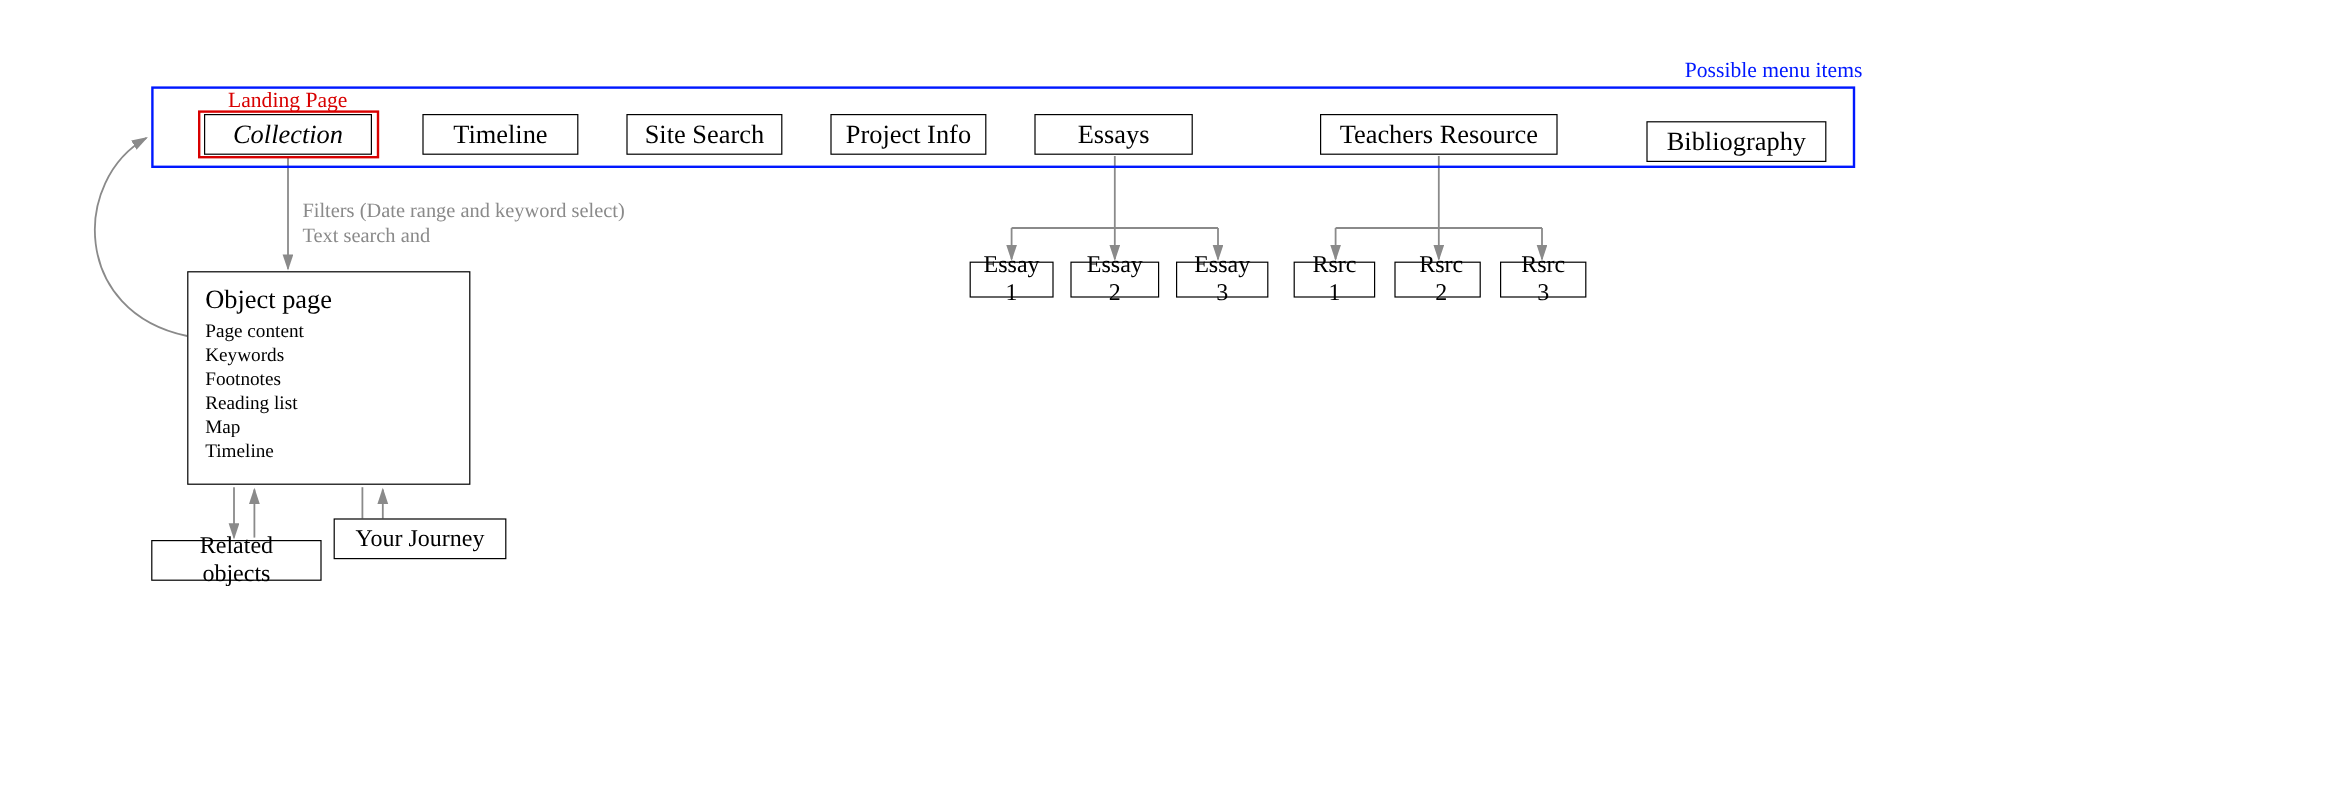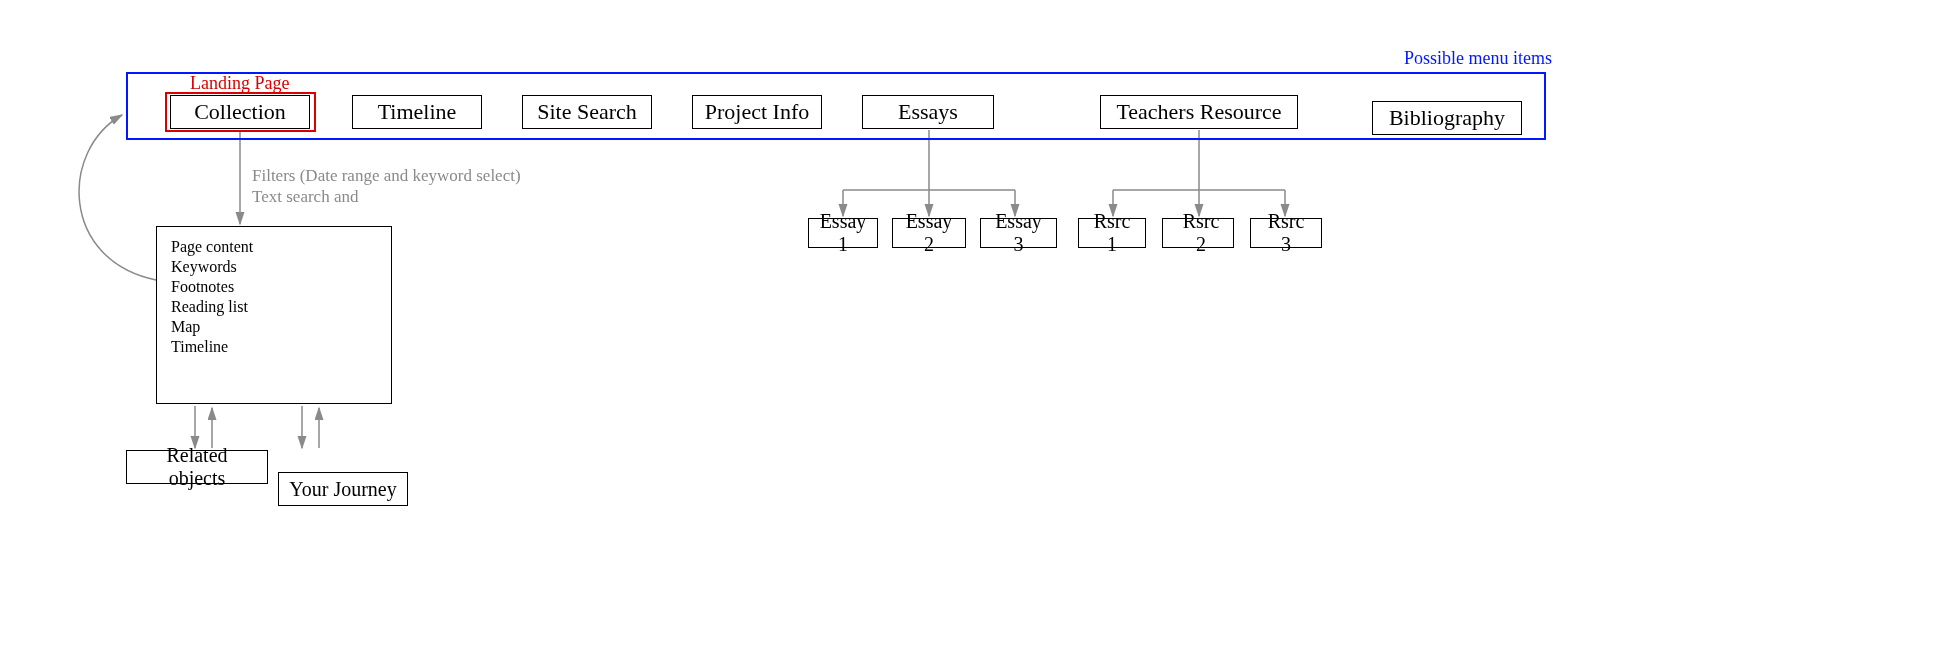--- a/index.html
+++ b/index.html
@@ -115,21 +115,21 @@
     <line x1="1199" y1="190" x2="1199" y2="216" stroke="#8a8a8a" stroke-width="1.5" marker-end="url(#arrow)"></line>
     <line x1="1285" y1="190" x2="1285" y2="216" stroke="#8a8a8a" stroke-width="1.5" marker-end="url(#arrow)"></line>
   </svg>
 
   <div class="menu-frame" style="left:126px; top:72px; width:1420px; height:68px;"></div>
   <div class="annotation-blue" style="left:1404px; top:48px;">Possible menu items</div>
 
   <div class="annotation-red" style="left:190px; top:73px;">Landing Page</div>
   <div class="landing-highlight" style="left:165px; top:92px; width:151px; height:40px;"></div>
 
-  <div class="box menu-box" style="left:170px; top:95px; width:140px;">
+  <div class="box menu-box" style="left:170px; top:95px; width:140px;font-style:italic;">
       <span>Collection</span>
     </div>
   <div class="box menu-box" style="left:352px; top:95px; width:130px;">
       <span>Timeline</span>
     </div>
   <div class="box menu-box" style="left:522px; top:95px; width:130px;">
       <span>Site Search</span>
     </div>
   <div class="box menu-box" style="left:692px; top:95px; width:130px;">
       <span>Project Info</span>
@@ -143,32 +143,33 @@
   <div class="box menu-box" style="left:1372px; top:101px; width:150px;">
       <span>Bibliography</span>
     </div>
 
   <div class="annotation-grey" style="left:252px; top:165px;">
     <div>Filters (Date range and keyword select)</div>
     <div>Text search and</div>
   </div>
 
   <div class="box big-box" style="left:156px; top:226px; width:236px; height:178px;">
+    <div class="title">Object page</div>
     <div class="item">Page content</div>
     <div class="item">Keywords</div>
     <div class="item">Footnotes</div>
     <div class="item">Reading list</div>
     <div class="item">Map</div>
     <div class="item">Timeline</div>
   </div>
 
   <div class="box menu-box" style="left:126px; top:450px; width:142px; font-size:20px;">
       <span>Related objects</span>
     </div>
-  <div class="box menu-box" style="left:278px; top:472px; width:130px; font-size:20px;">
+  <div class="box menu-box" style="left:278px; top:432px; width:144px; font-size:20px;">
       <span>Your Journey</span>
     </div>
 
   <div class="box small-box" style="left:808px; top:218px; width:70px;">
       <span>Essay 1</span>
     </div>
   <div class="box small-box" style="left:892px; top:218px; width:74px;">
       <span>Essay 2</span>
     </div>
   <div class="box small-box" style="left:980px; top:218px; width:77px;">

